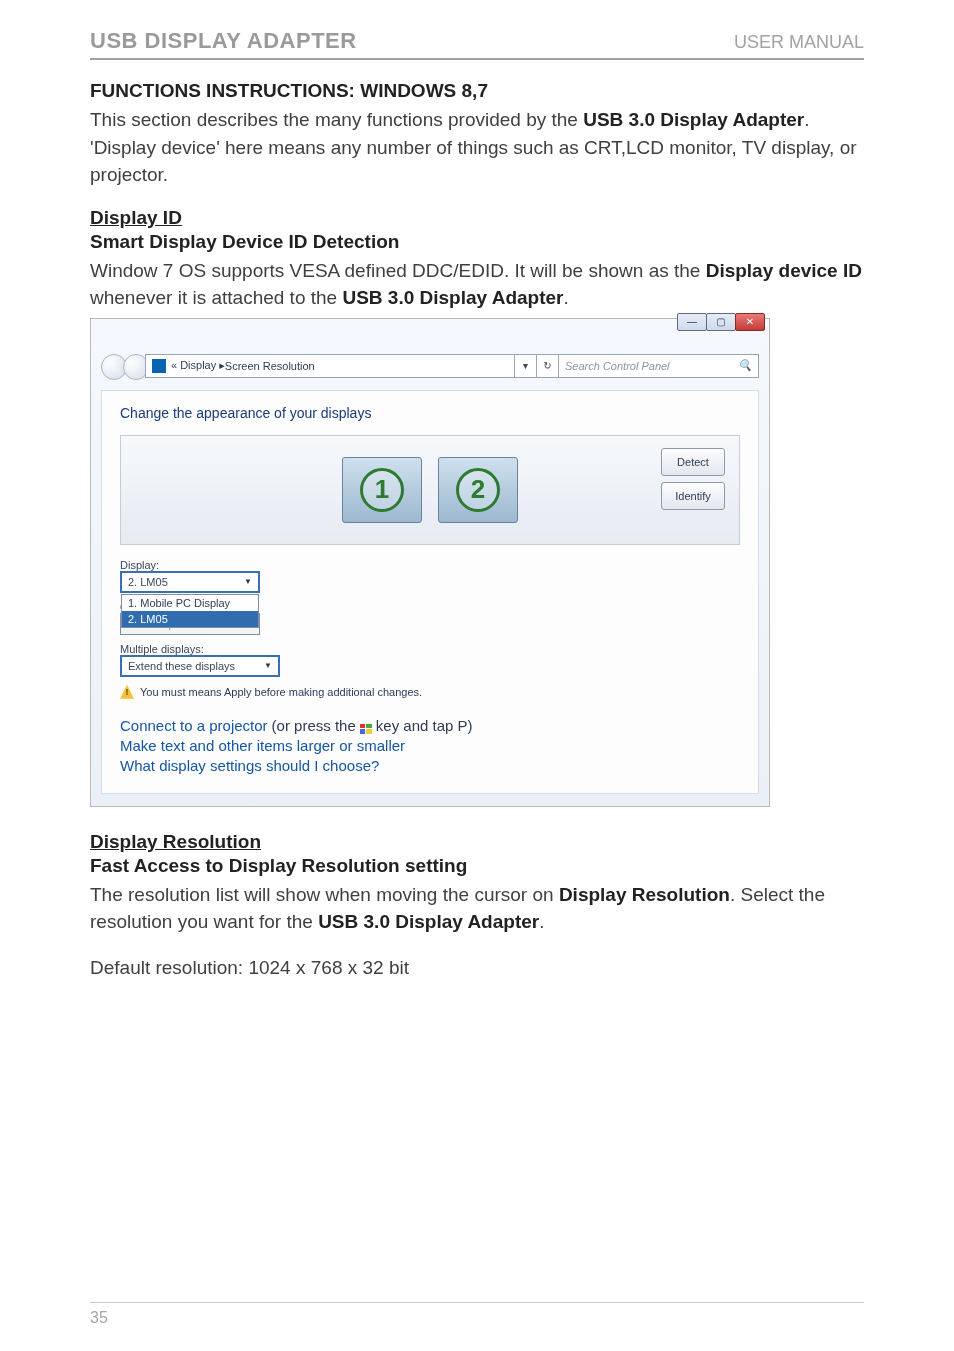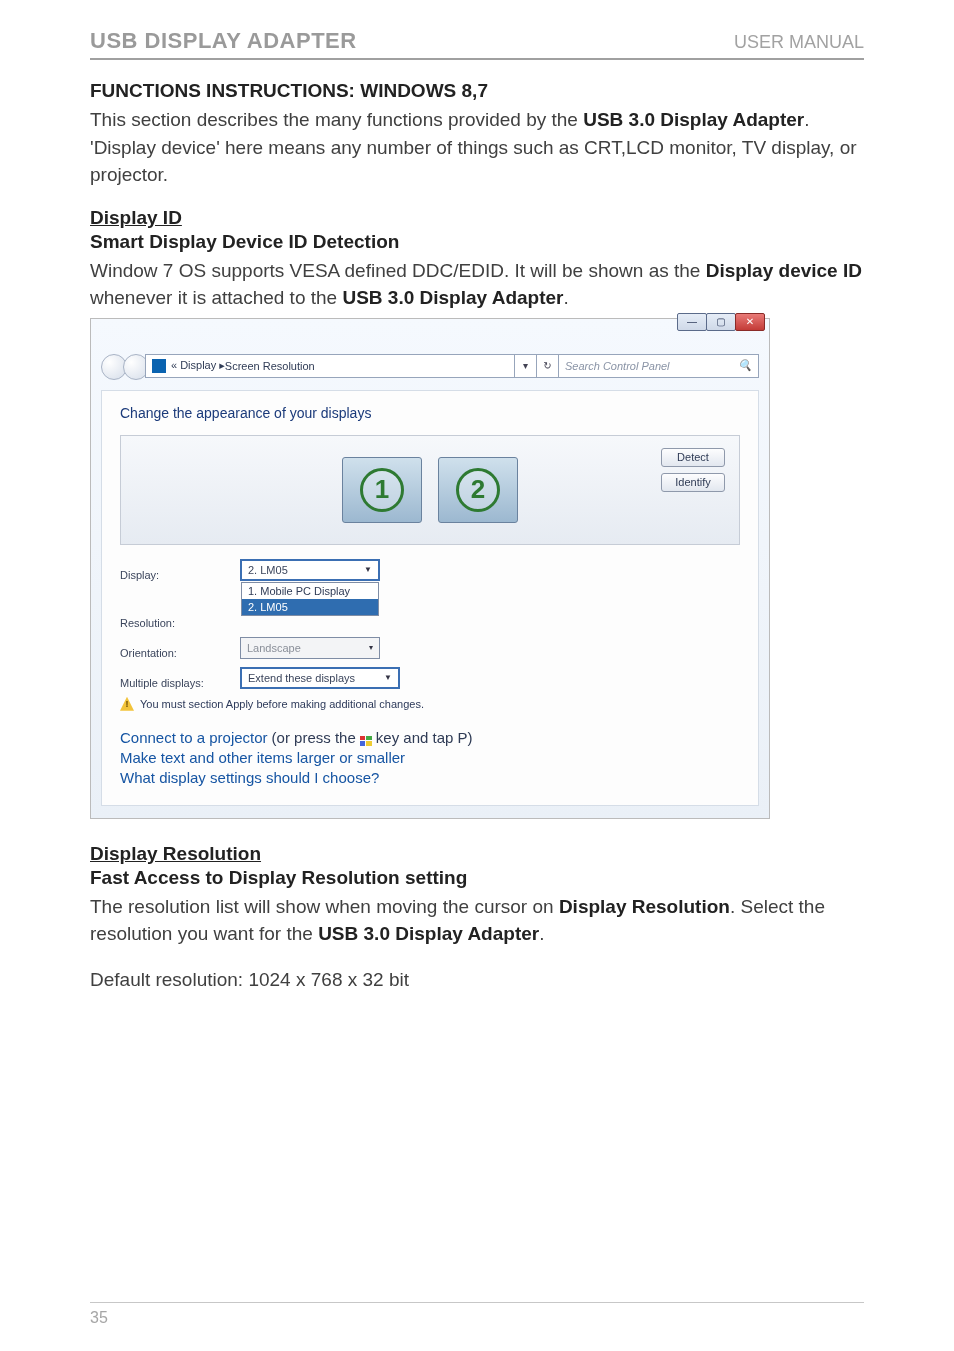--- a/index.html
+++ b/index.html
@@ -125,21 +125,21 @@
       align-items: center;
       justify-content: center;
       position: relative;
       margin-bottom: 14px;
     }
     .preview-stack {
       position: absolute; right: 14px; top: 12px;
       display: flex; flex-direction: column; gap: 6px;
     }
     .win-btn {
-      min-width: 64px; height: 19px;
+      min-width: 64px; height: 28px;
       border: 1px solid #8f99ab;
       background: linear-gradient(#fdfdfe,#e2e7ef);
       border-radius: 3px;
       font-size: 11px; color: #2f3b55;
       display: flex; align-items:center; justify-content:center;
       padding: 0 10px;
     }
     .mon {
       width: 80px; height: 66px;
       border: 1px solid #6a829e;
@@ -151,21 +151,21 @@
     }
     .mon-num {
       width: 44px; height: 44px;
       border: 3px solid #2e7a32;
       border-radius: 50%;
       color: #2e7a32;
       font-weight: 700; font-size: 26px;
       display: flex; align-items:center; justify-content:center;
       background: rgba(255,255,255,0.3);
     }
-    .row { display: flex; align-items: flex-end; margin-bottom: 8px; font-size: 11px; color: #3b455c; }
+    .row { display: flex; align-items: flex-start; margin-bottom: 8px; font-size: 11px; color: #3b455c; flex-direction: column; }
     .row-label { width: 120px; }
     .combo {
       height: 22px;
       border: 1px solid #7f8da5;
       background: #fff;
       min-width: 140px;
       padding: 0 6px;
       font-size: 11px;
       display: flex; align-items:center; justify-content: space-between;
       position: relative;
@@ -278,43 +278,40 @@
       <div class="combo combo-highlight">
         <span>2. LM05</span>
           <span class="caret">▼</span>
         <div class="combo-overlay">
           <div class="opt">1. Mobile PC Display</div>
           <div class="opt sel">2. LM05</div>
         </div>
       </div>
     </div>
 
-    <div class="row" style="margin-top:36px;">
-      <div class="row-label">Resolution:</div>
-    </div>
 
     <div class="row">
       <div class="row-label">Orientation:</div>
       <div class="combo disabled">
         <span>Landscape</span>
           <span class="caret">▾</span>
       </div>
     </div>
 
     <div class="row">
       <div class="row-label">Multiple displays:</div>
       <div class="combo combo-highlight" style="min-width:160px;">
         <span>Extend these displays</span>
           <span class="caret">▼</span>
       </div>
     </div>
 
     <div class="warn-row">
       <div class="warn-icon">!</div>
-      <span>You must section Apply before making additional changes.</span>
+      <span>You must means Apply before making additional changes.</span>
     </div>
 
 
     <div class="link">
       <span>Connect to a projector</span>
       <span style="color:#2f3b55;margin-top:10px;"> (or press the </span>
       <span class="winflag">
           <span></span>
           <span></span>
           <span></span>

